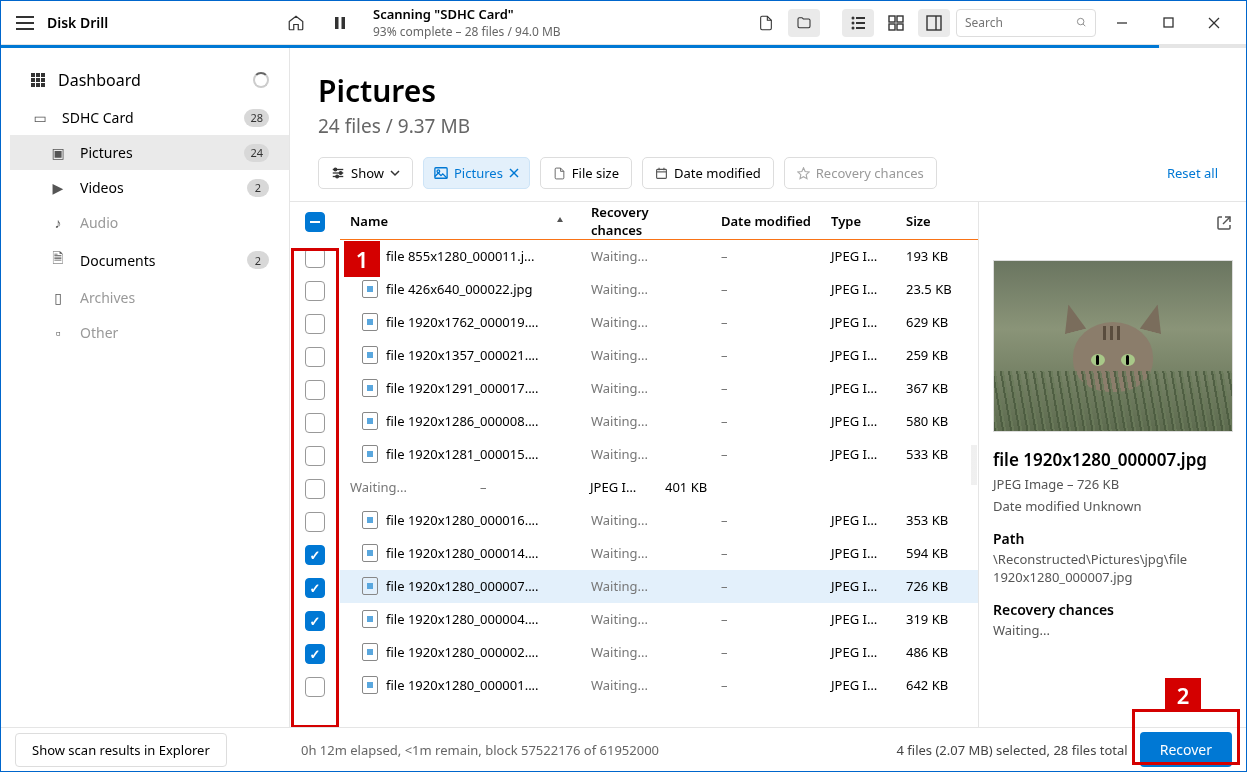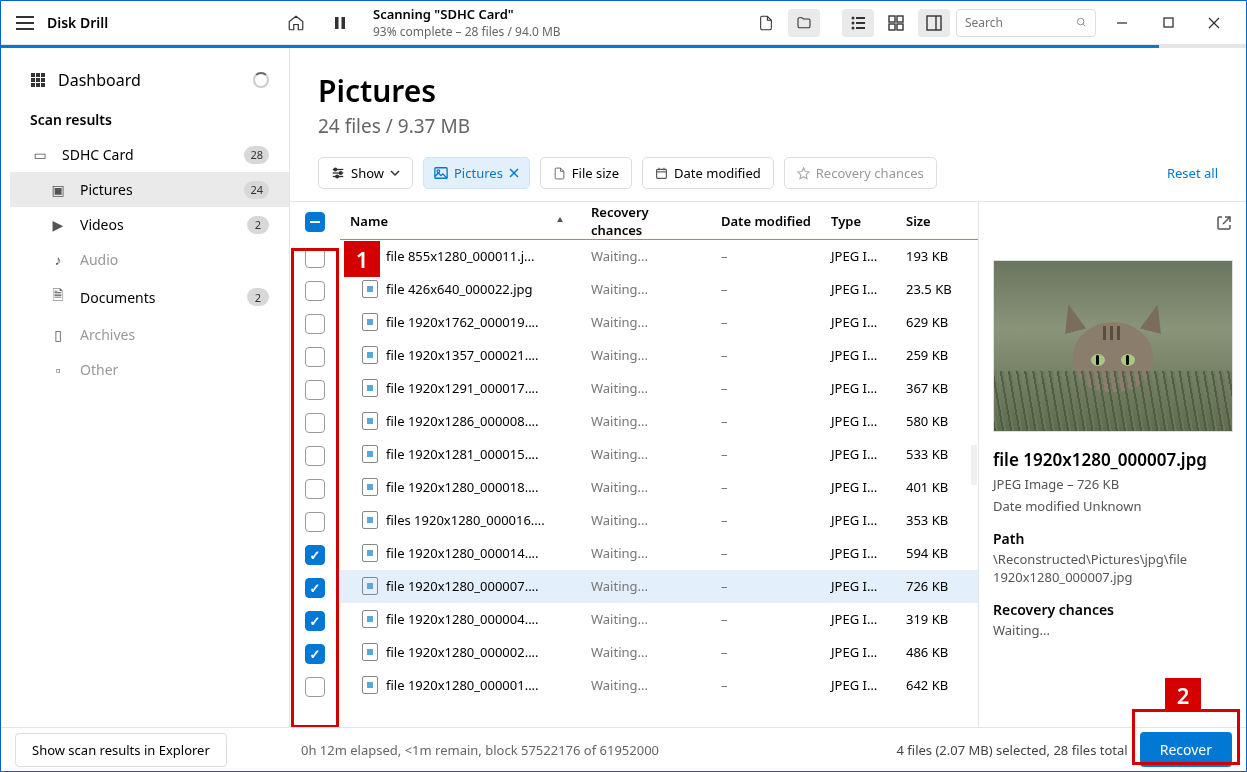--- a/index.html
+++ b/index.html
@@ -221,21 +221,20 @@
             <rect x="6" y="6" width="4" height="4"></rect>
             <rect x="11" y="6" width="4" height="4"></rect>
             <rect x="1" y="11" width="4" height="4"></rect>
             <rect x="6" y="11" width="4" height="4"></rect>
             <rect x="11" y="11" width="4" height="4"></rect>
           </svg>
         <span>Dashboard</span>
       </div>
       <div class="spinner"></div>
     </div>
-    <div class="section-label">Scan results</div>
     <div id="sidebar-items">
         <div class="sidebar-row">
           <span class="si">▭</span>
     <span class="label">SDHC Card</span>
     <span class="badge">28</span>
         </div>
         <div class="sidebar-row active" style="padding-left: 38px;">
           <span class="si">▣</span>
     <span class="label">Pictures</span>
     <span class="badge">24</span>
@@ -420,33 +419,29 @@
                 <div class="td td-name">
                   <span class="file-icon"></span>
                   <span>file 1920x1281_000015....</span>
                 </div>
     <div class="td td-rc">Waiting...</div>
     <div class="td td-dm">–</div>
     <div class="td td-ty">JPEG Im...</div>
     <div class="td td-sz">533 KB</div>
               </div>
               <div class="trow">
-                <div class="td td-name">
-                  <span class="file-icon"></span>
-                  <span>file 1920x1280_000018....</span>
-                </div>
     <div class="td td-rc">Waiting...</div>
     <div class="td td-dm">–</div>
     <div class="td td-ty">JPEG Im...</div>
     <div class="td td-sz">401 KB</div>
               </div>
               <div class="trow">
                 <div class="td td-name">
                   <span class="file-icon"></span>
-                  <span>files 1920x1280_000016....</span>
+                  <span>file 1920x1280_000016....</span>
                 </div>
     <div class="td td-rc">Waiting...</div>
     <div class="td td-dm">–</div>
     <div class="td td-ty">JPEG Im...</div>
     <div class="td td-sz">353 KB</div>
               </div>
               <div class="trow">
                 <div class="td td-name">
                   <span class="file-icon"></span>
                   <span>file 1920x1280_000014....</span>

